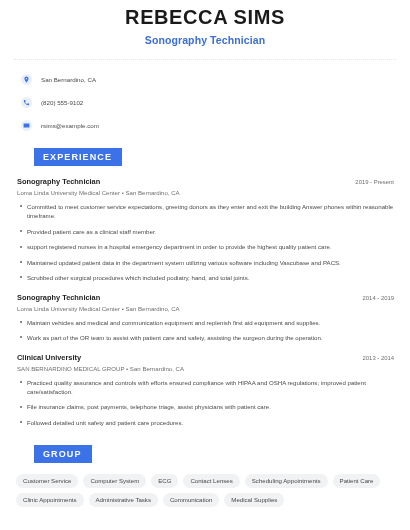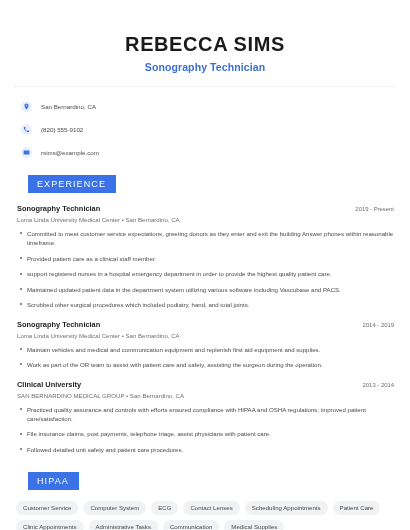--- a/index.html
+++ b/index.html
@@ -18,21 +18,21 @@
     width: 410px;
     height: 530px;
     box-sizing: border-box;
     padding: 0 14px;
     position: relative;
   }
 
   
   .header {
     text-align: center;
-    padding-top: 33px;
+    padding-top: 6px;
   }
   .name {
     font-size: 20px;
     font-weight: bold;
     letter-spacing: 0.6px;
     color: #1a1a1a;
     line-height: 1.15;
   }
   .job-title {
     font-size: 10.5px;
@@ -75,24 +75,24 @@
     margin-left: 9px;
     white-space: nowrap;
   }
 
   
   .section-badge {
     display: inline-block;
     background: #3b72e8;
     color: #ffffff;
     font-size: 9px;
-    font-weight: normal;
+    font-weight: bold;
     letter-spacing: 1.1px;
     padding: 4px 10px 4px 9px;
-    margin-left: 14px;
+    margin-left: 20px;
     text-align: right;
   }
   .section-experience { margin-top: 14px; }
   .section-skills { margin-top: 16px; }
 
   
   .exp-list { margin-top: 11px; }
   .job { margin-bottom: 2px; }
   .job-head {
     display: flex;
@@ -248,21 +248,21 @@
           <li>Practiced quality assurance and controls with efforts ensured compliance with HIPAA and OSHA regulations; improved patient care/satisfaction.</li>
           <li>File insurance claims, post payments, telephone triage, assist physicians with patient care.</li>
           <li>Followed detailed unit safety and patient care procedures.</li>
         </ul>
       </div>
 
     </div>
   </div>
 
   <div class="section-skills">
-    <div class="section-badge">HIPAA</div>
+    <div class="section-badge">GROUP</div>
 
     <div class="skills-wrap">
       <span class="skill-tag">Customer Service</span>
       <span class="skill-tag">Computer System</span>
       <span class="skill-tag">ECG</span>
       <span class="skill-tag">Contact Lenses</span>
       <span class="skill-tag">Scheduling Appointments</span>
       <span class="skill-tag">Patient Care</span>
       <span class="skill-tag">Clinic Appointments</span>
       <span class="skill-tag">Administrative Tasks</span>

